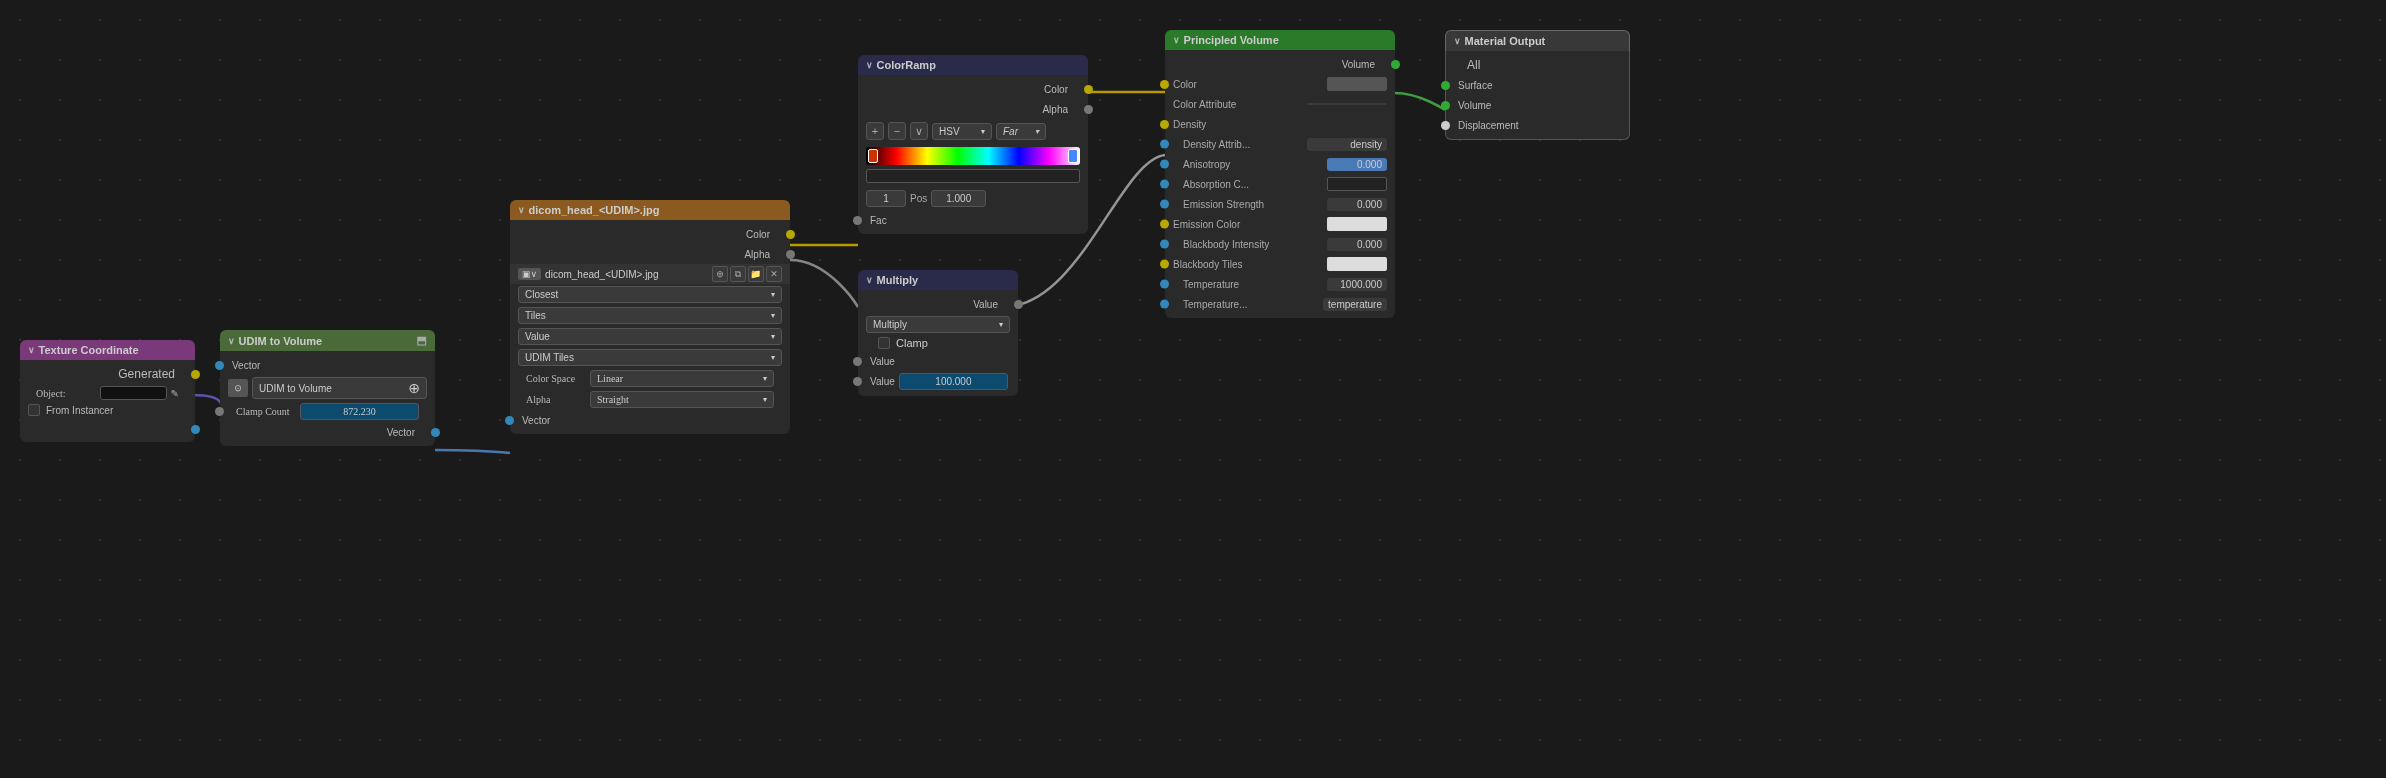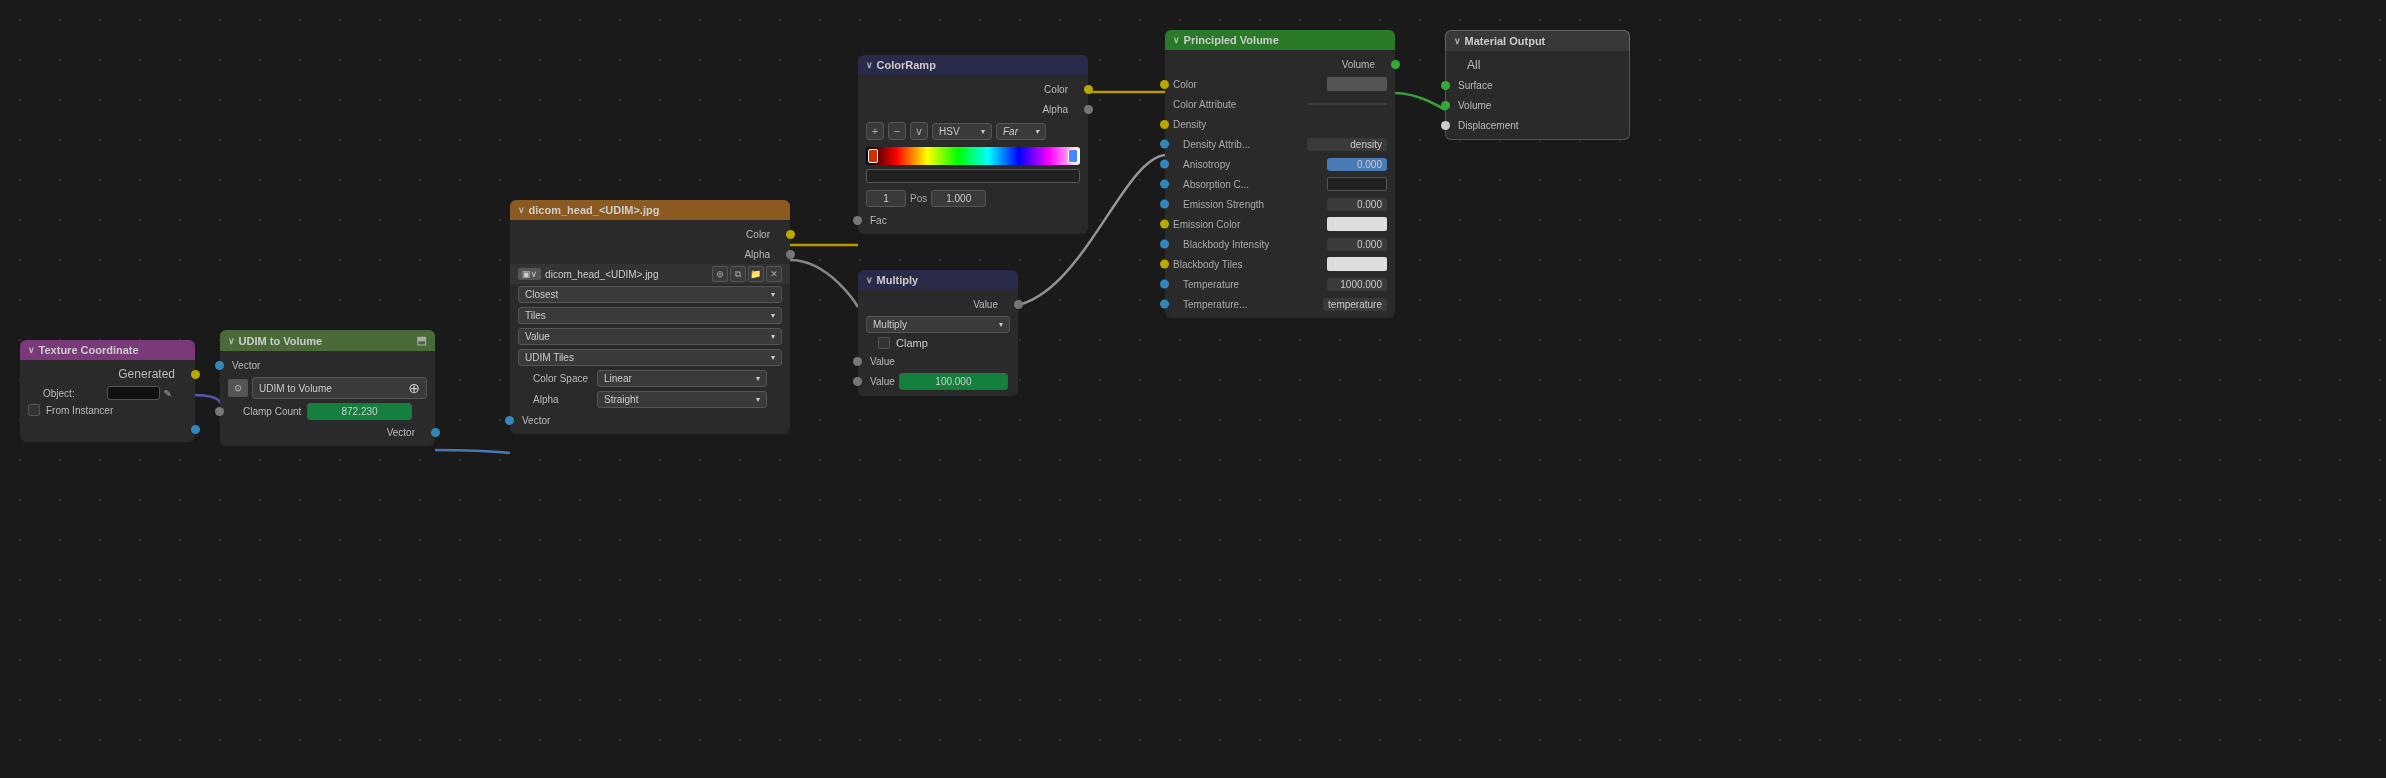--- a/index.html
+++ b/index.html
@@ -152,32 +152,33 @@
       align-items: center;
       justify-content: space-between;
       cursor: pointer;
     }
 
     .dropdown .arrow { font-size: 8px; }
 
     .field-row {
       display: flex;
       align-items: center;
-      padding: 2px 23px;
+      padding: 2px 16px;
       gap: 4px;
+      font-family: Liberation Serif, serif;
     }
 
     .field-label {
       color: #bbb;
       font-size: 10px;
       min-width: 60px;
     }
 
     .field-value {
-      background: #15803d;
+      background: #0c4a6e;
       border: 1px solid #555;
       border-radius: 3px;
       padding: 2px 6px;
       color: #ccc;
       font-size: 10px;
       flex: 1;
       text-align: center;
     }
 
     

